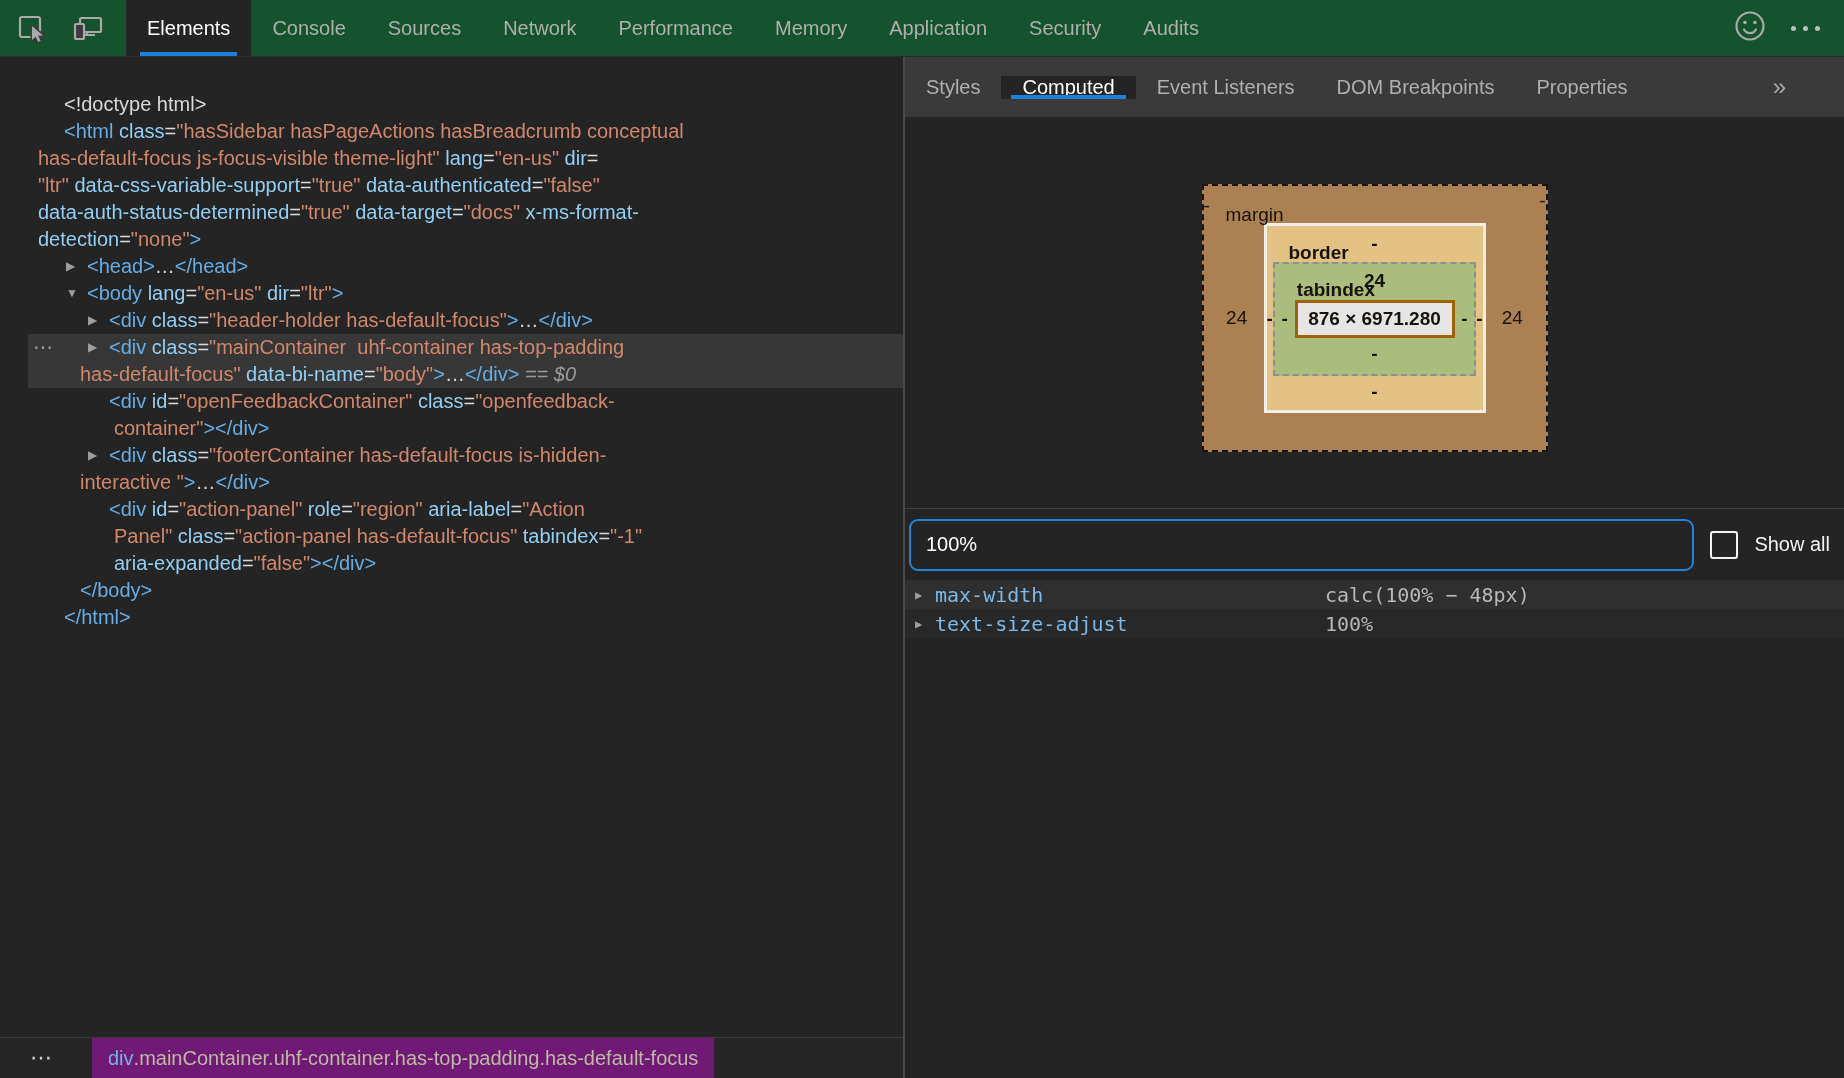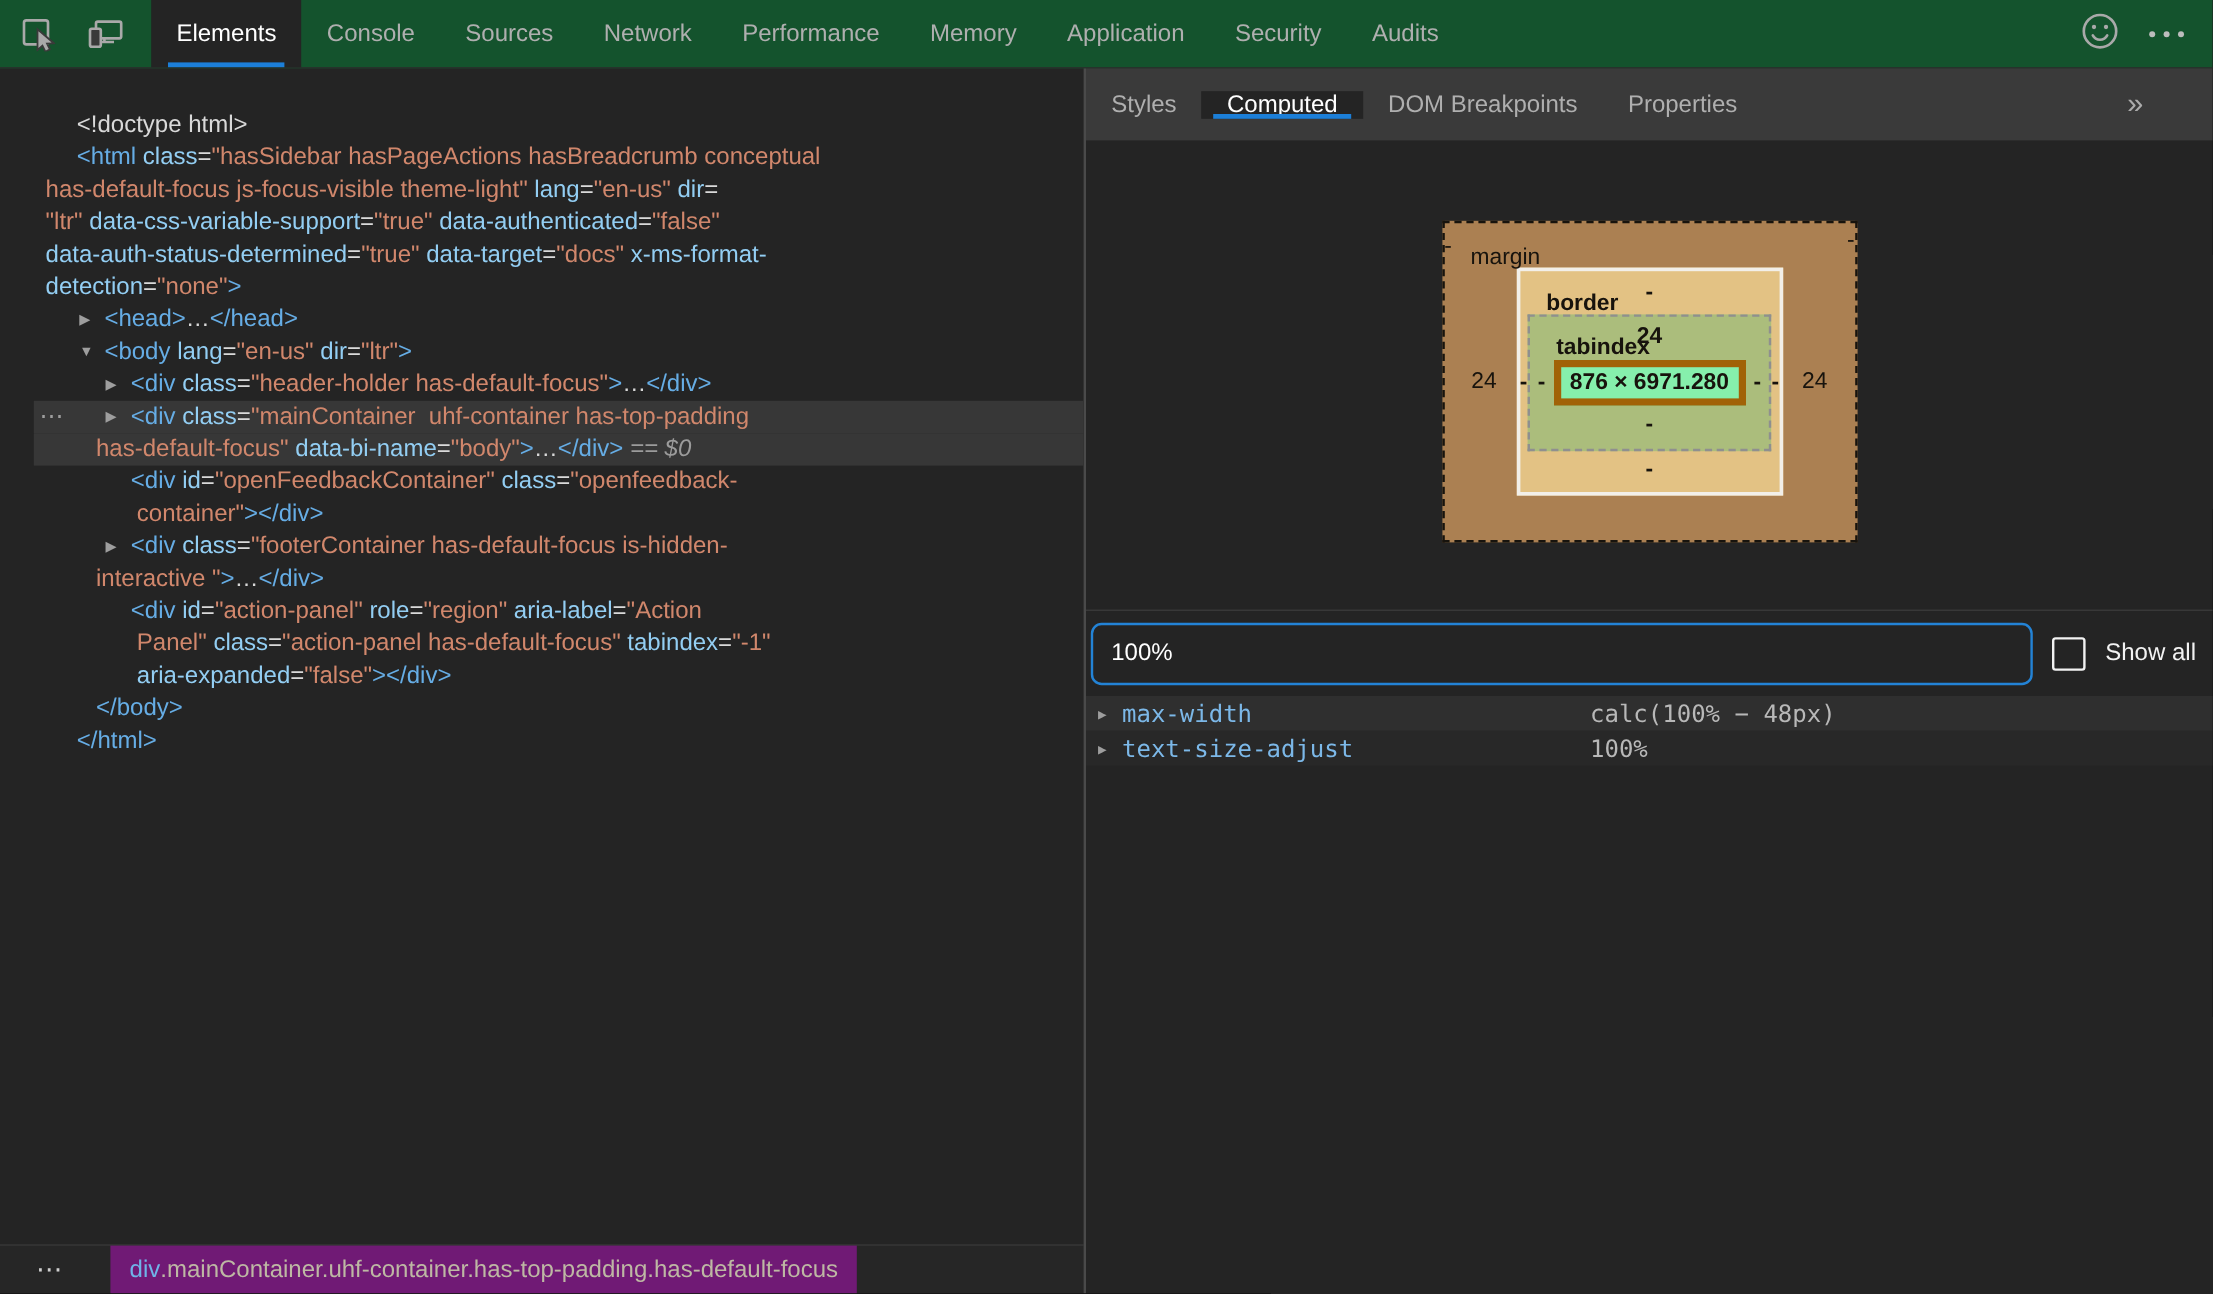--- a/index.html
+++ b/index.html
@@ -65,21 +65,21 @@
   .bm-margin>.row-top{height:40px;line-height:40px;}
   .bm-margin>.row-bot{height:36px;line-height:30px;}
   .bm-border{width:222px;height:190px;background:#E3C284;border:3px solid #F2EFE9;
              display:flex;flex-direction:column;box-sizing:border-box;font-weight:bold;}
   .bm-border>.row-top{height:36px;line-height:36px;}
   .bm-border>.row-bot{height:36px;line-height:32px;}
   .bm-padding{width:212px;height:114px;background:#ABBD7C;border:2px dashed #8F8F8F;
               display:flex;flex-direction:column;box-sizing:border-box;}
   .bm-padding>.row-top{height:34px;line-height:34px;}
   .bm-padding>.row-bot{height:34px;line-height:28px;}
-  .bm-content{width:160px;height:38px;background:#86efac;border:6px solid #a16207;
+  .bm-content{width:160px;height:38px;background:#e5e5e5;border:3px solid #a16207;
               display:flex;align-items:center;justify-content:center;box-sizing:border-box;white-space:nowrap;}
 
   
   .filter-row{height:72px;border-top:1px solid #3E3E3E;display:flex;align-items:center;
               padding:0 14px 0 4px;gap:16px;box-sizing:border-box;}
   .filter-input{flex:1;height:52px;background:#242424;border:2px solid #2383D6;border-radius:9px;
                 color:#FFFFFF;font-size:20px;padding:0 15px;outline:none;
                 font-family:"Liberation Sans",sans-serif;box-sizing:border-box;}
   .checkbox{width:24px;height:24px;border:2px solid #F2F2F2;border-radius:3px;flex:none;}
   .showall{color:#F2F2F2;font-size:20px;white-space:nowrap;}
@@ -177,20 +177,21 @@
       </footer>
     </section>
 
     <div class="divider"></div>
 
     <section class="right">
       <div class="rtabs">
         <div style="display:flex;align-items:center;" id="rtabs-list">
             <div class="tab">Styles</div>
             <div class="tab active">Computed</div>
+            <div class="tab">Event Listeners</div>
             <div class="tab">DOM Breakpoints</div>
             <div class="tab">Properties</div>
           </div>
         <span class="rt-overflow">»</span>
       </div>
 
       <div class="bm-area">
         <div class="bm bm-margin">
           <div class="row-top">
             <span class="bm-label">margin</span>

